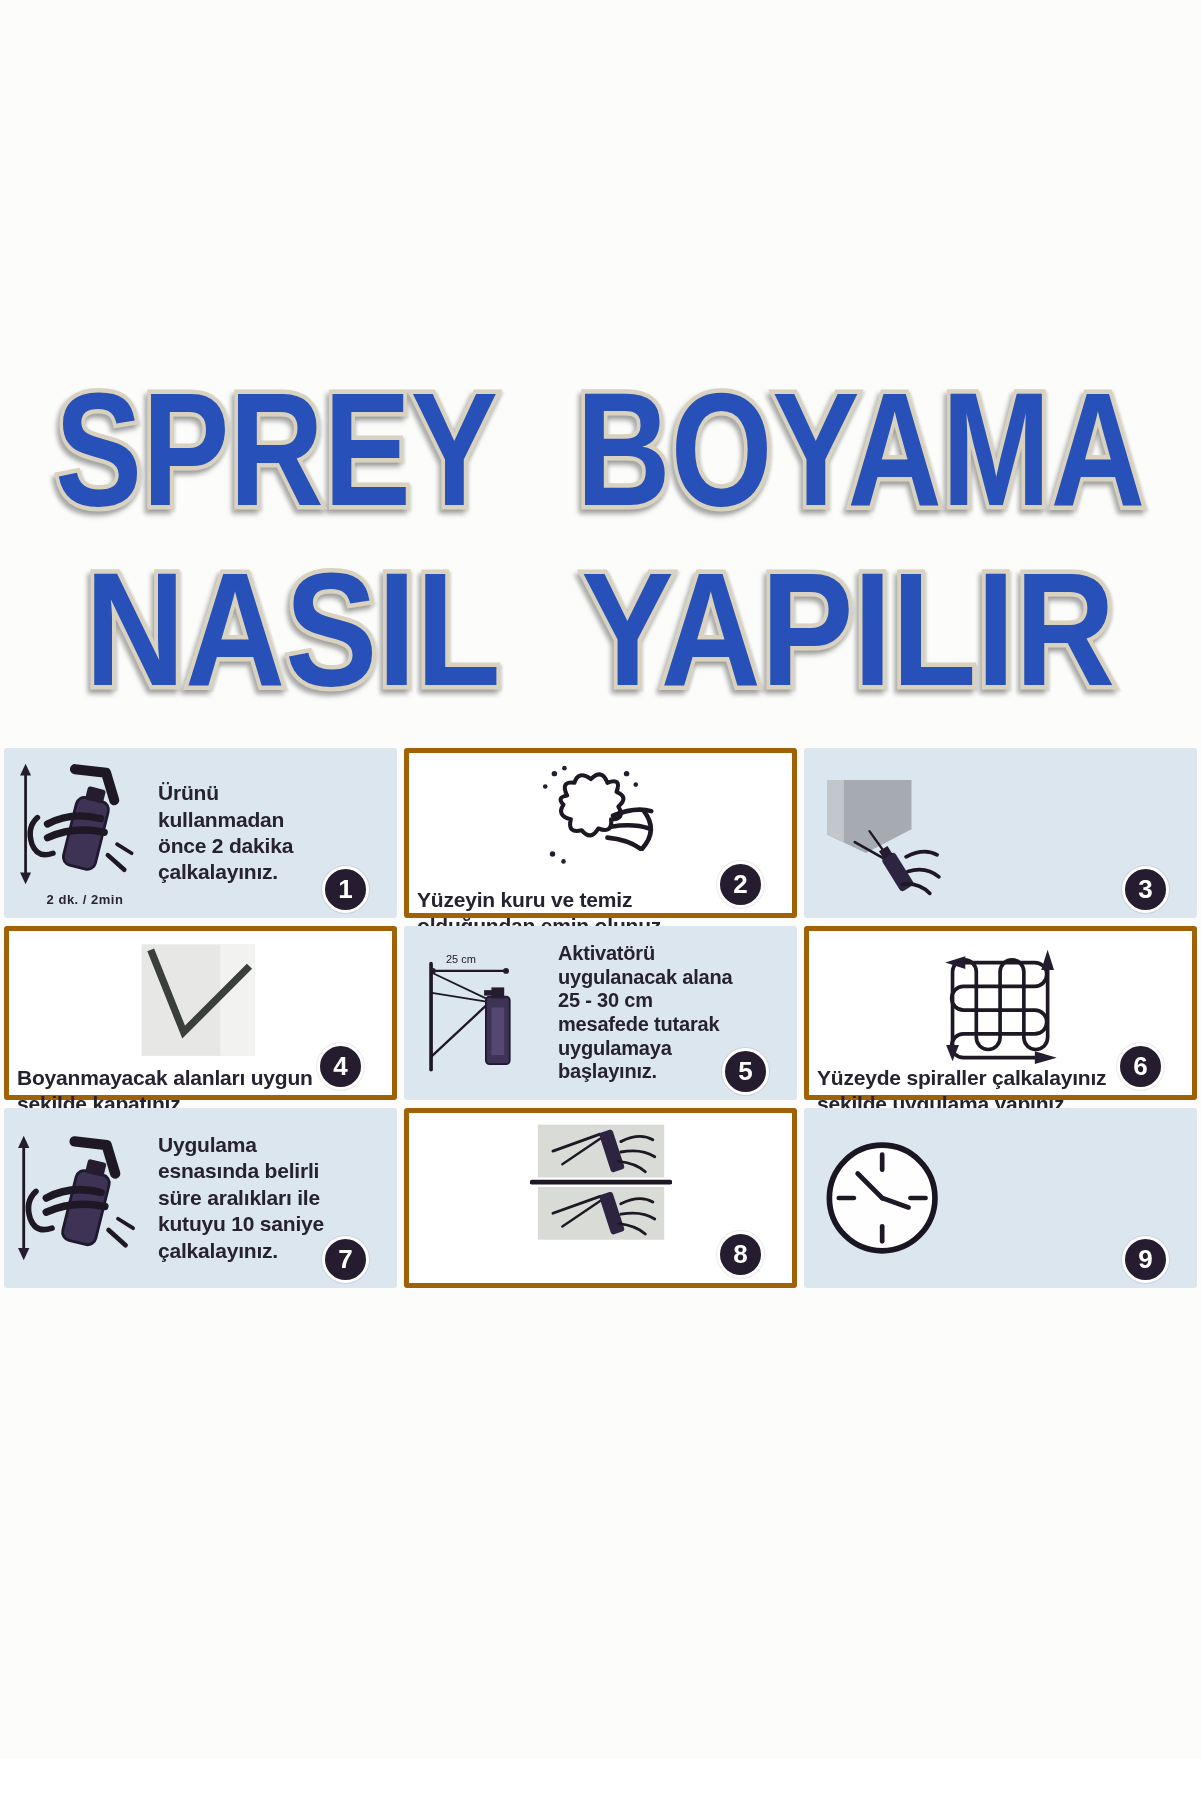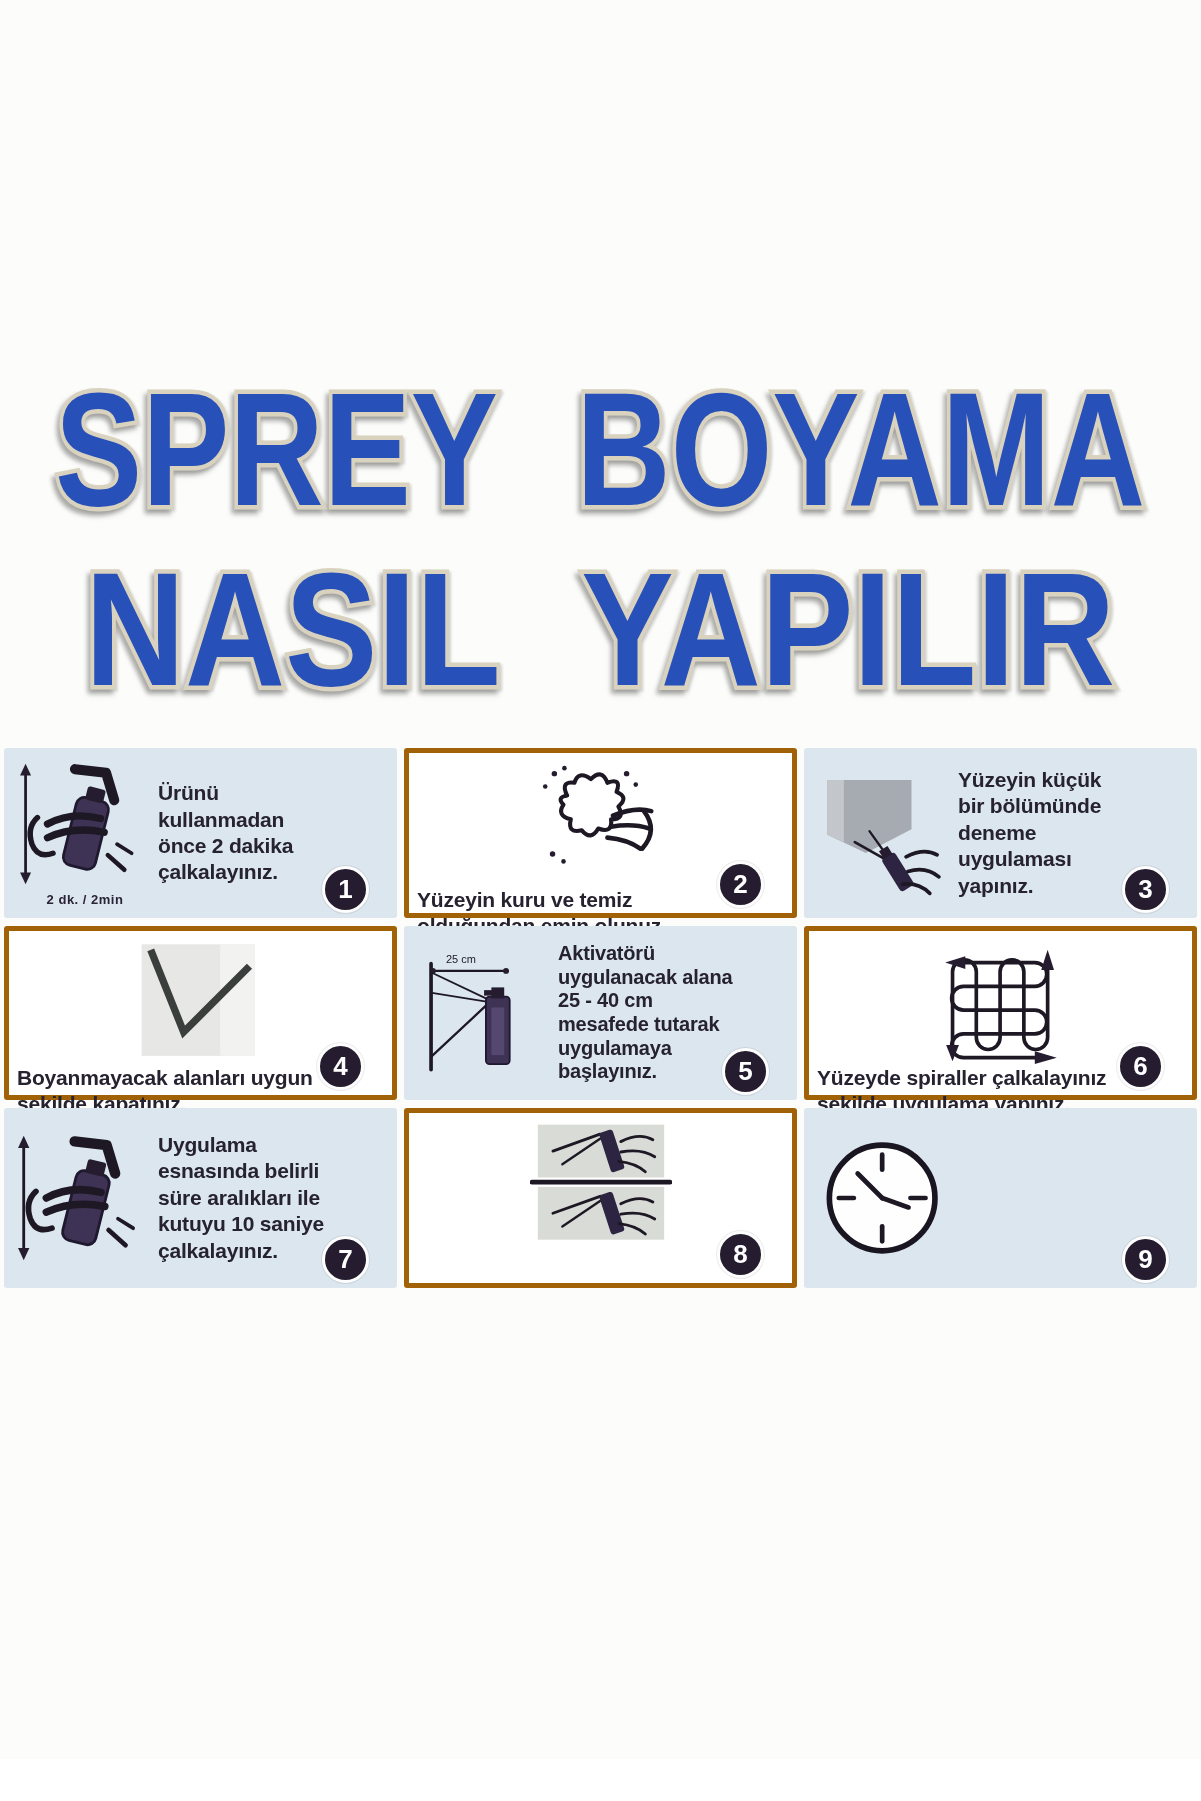--- a/index.html
+++ b/index.html
@@ -139,21 +139,20 @@
           <line class="stroke" x1="78" y1="96" x2="58" y2="68" stroke-width="2.5"></line>
           <g transform="rotate(-32 88 112)">
             <rect x="80" y="92" width="17" height="42" rx="4" fill="#2c2440"></rect>
             <rect x="83" y="83" width="11" height="10" class="darkfill"></rect>
           </g>
           <path class="stroke" d="M98,96 Q118,86 132,94" stroke-width="4"></path>
           <path class="stroke" d="M100,112 Q120,106 134,118" stroke-width="4"></path>
           <path class="stroke" d="M94,126 Q112,124 124,136" stroke-width="4"></path>
         </svg>
       </div>
-      <p class="step-text">Yüzeyin küçük bir bölümünde deneme uygulaması yapınız.</p>
       <span class="badge">3</span>
     </div>
 
     <div class="panel white">
       <div class="icon-box">
         <svg width="142" height="128" viewBox="0 0 150 140">
           <rect x="10" y="8" width="124" height="122" fill="#e7e8e5"></rect>
           <rect x="96" y="8" width="38" height="122" fill="#f2f3f1"></rect>
           <polyline points="20,14 56,104 128,32" fill="none" stroke="#3a3f3d" stroke-width="8"></polyline>
         </svg>
@@ -172,21 +171,21 @@
           <circle class="darkfill" cx="98" cy="24" r="3.2"></circle>
           <line class="stroke" x1="80" y1="56" x2="17" y2="26" stroke-width="2"></line>
           <line class="stroke" x1="80" y1="58" x2="17" y2="48" stroke-width="2"></line>
           <line class="stroke" x1="16" y1="118" x2="76" y2="62" stroke-width="2.5"></line>
           <rect x="76" y="52" width="26" height="74" rx="4" fill="#3f3355" stroke="#1f1930" stroke-width="2"></rect>
           <rect x="82" y="64" width="14" height="52" fill="#554870"></rect>
           <rect x="82" y="42" width="14" height="12" class="darkfill"></rect>
           <rect x="74" y="45" width="9" height="6" class="darkfill"></rect>
         </svg>
       </div>
-      <p class="step-text">Aktivatörü uygulanacak alana 25 - 40 cm mesafede tutarak uygulamaya başlayınız.</p>
+      <p class="step-text">Aktivatörü uygulanacak alana 25 - 30 cm mesafede tutarak uygulamaya başlayınız.</p>
       <span class="badge">5</span>
     </div>
 
     <div class="panel white">
       <div class="icon-box">
         <svg width="142" height="128" viewBox="0 0 150 140">
           <path class="stroke" stroke-width="4" d="M22,124 L22,38 A13,13 0 0 1 48,38 L48,110 A13,13 0 0 0 74,110 L74,38 A13,13 0 0 1 100,38 L100,110 A13,13 0 0 0 126,110 L126,30"></path>
           <path class="stroke" stroke-width="4" d="M30,28 L112,28 A13,13 0 0 1 112,54 L34,54 A13,13 0 0 0 34,80 L112,80 A13,13 0 0 1 112,106 L34,106 A13,13 0 0 0 34,132 L118,132"></path>
           <polygon class="darkfill" points="119,36 126,14 133,36"></polygon>
           <polygon class="darkfill" points="36,21 14,28 36,35"></polygon>

